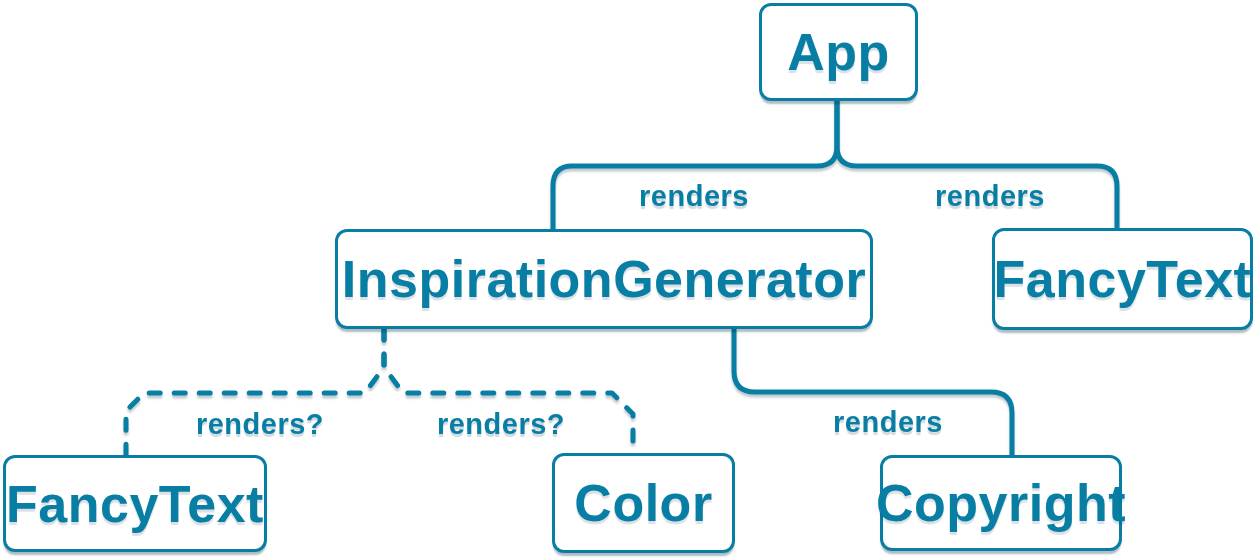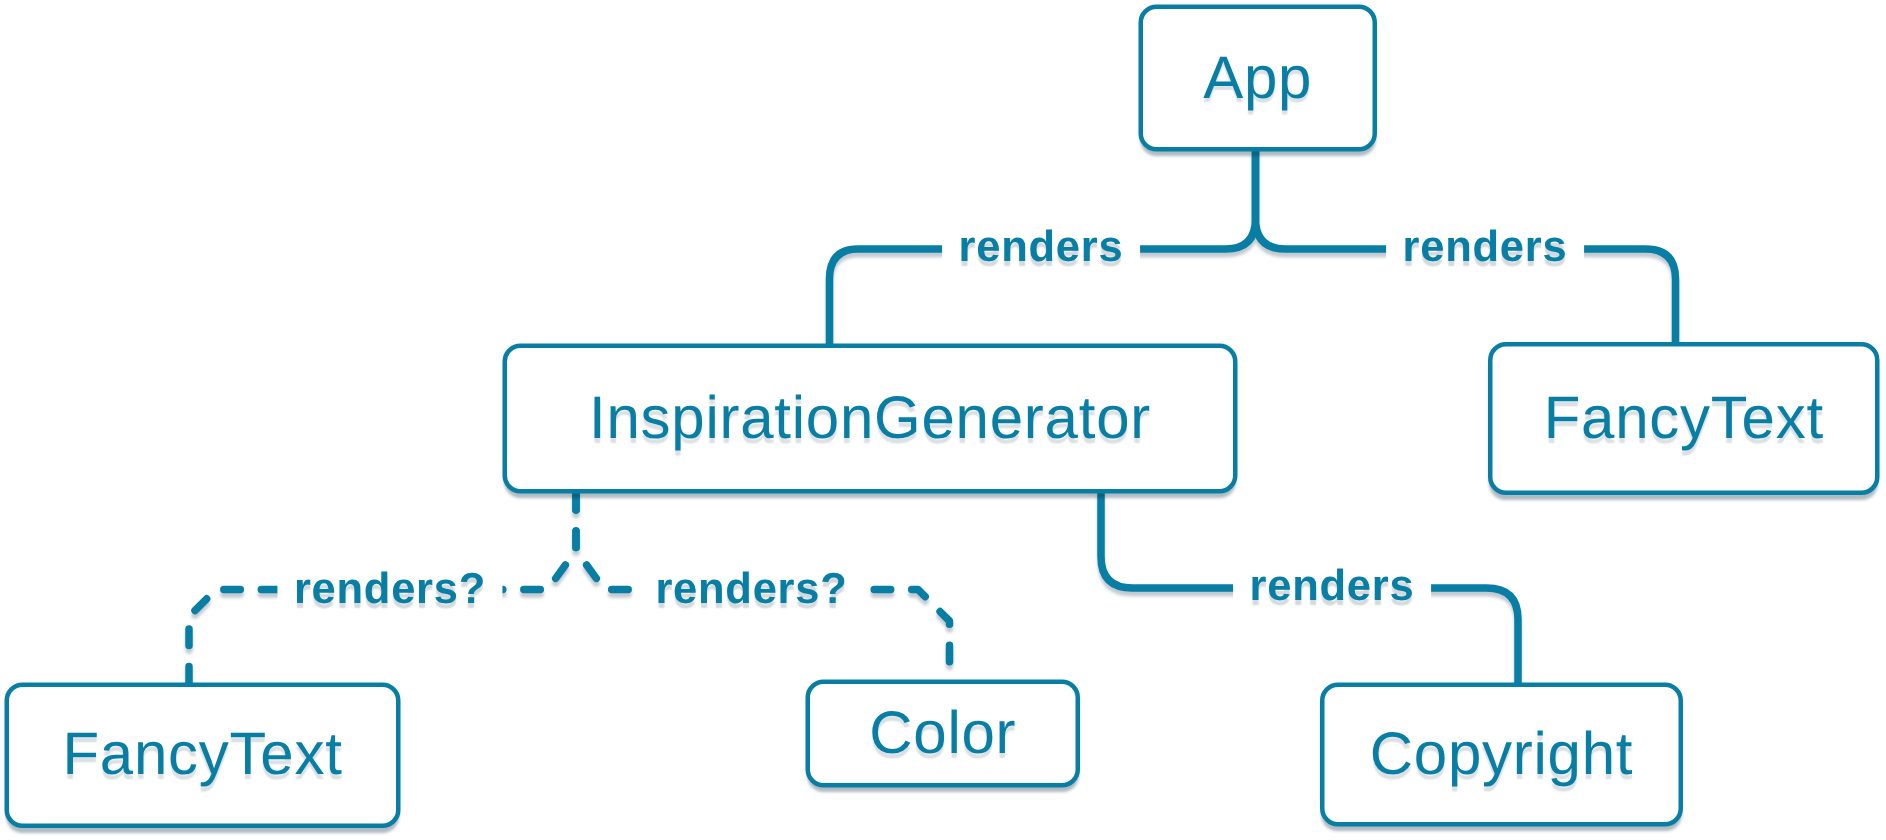--- a/index.html
+++ b/index.html
@@ -41,46 +41,47 @@
     border: 3px solid var(--accent);
     border-radius: 12px;
     display: flex;
     align-items: center;
     justify-content: center;
     box-shadow: 0 4px 2px -1px var(--shadow);
     z-index: 2;
   }
   .node-label {
     color: var(--accent);
-    font-size: 40px;
-    font-weight: 400;
+    font-size: 52px;
+    font-weight: 700;
     letter-spacing: 0.5px;
     text-shadow: 0 3px 1px rgba(10, 45, 66, 0.15);
     white-space: nowrap;
   }
   .edge-label {
     position: absolute;
     transform: translate(-50%, -50%);
     background: var(--bg);
     color: var(--accent);
     font-size: 29px;
     font-weight: 700;
     letter-spacing: 0.5px;
     padding: 0 11px;
     white-space: nowrap;
     text-shadow: 0 3px 1px rgba(10, 45, 66, 0.18);
     z-index: 3;
     line-height: 1.1;
+    margin-top: 31px;
   }
   
   .node-app            { left: 759px;  top: 3px;   width: 159px; height: 98px;  }
-  .node-ig             { left: 335px;  top: 229px; width: 490px; height: 100px; }
+  .node-ig             { left: 335px;  top: 229px; width: 538px; height: 100px; }
   .node-fancytext-top  { left: 992px;  top: 228px; width: 261px; height: 102px; }
   .node-fancytext-bot  { left: 3px;    top: 455px; width: 264px; height: 97px;  }
-  .node-color          { left: 537px;  top: 453px; width: 183px; height: 72px; }
+  .node-color          { left: 552px;  top: 453px; width: 183px; height: 100px; }
   .node-copyright      { left: 880px;  top: 455px; width: 242px; height: 96px;  }
   
   .elabel-0 { left: 694px; top: 166px; }
   .elabel-1 { left: 990px; top: 166px; }
   .elabel-2 { left: 260px; top: 394px; }
   .elabel-3 { left: 501px; top: 394px; }
   .elabel-4 { left: 888px; top: 392px; }
 </style>
 </head>
 <body>

